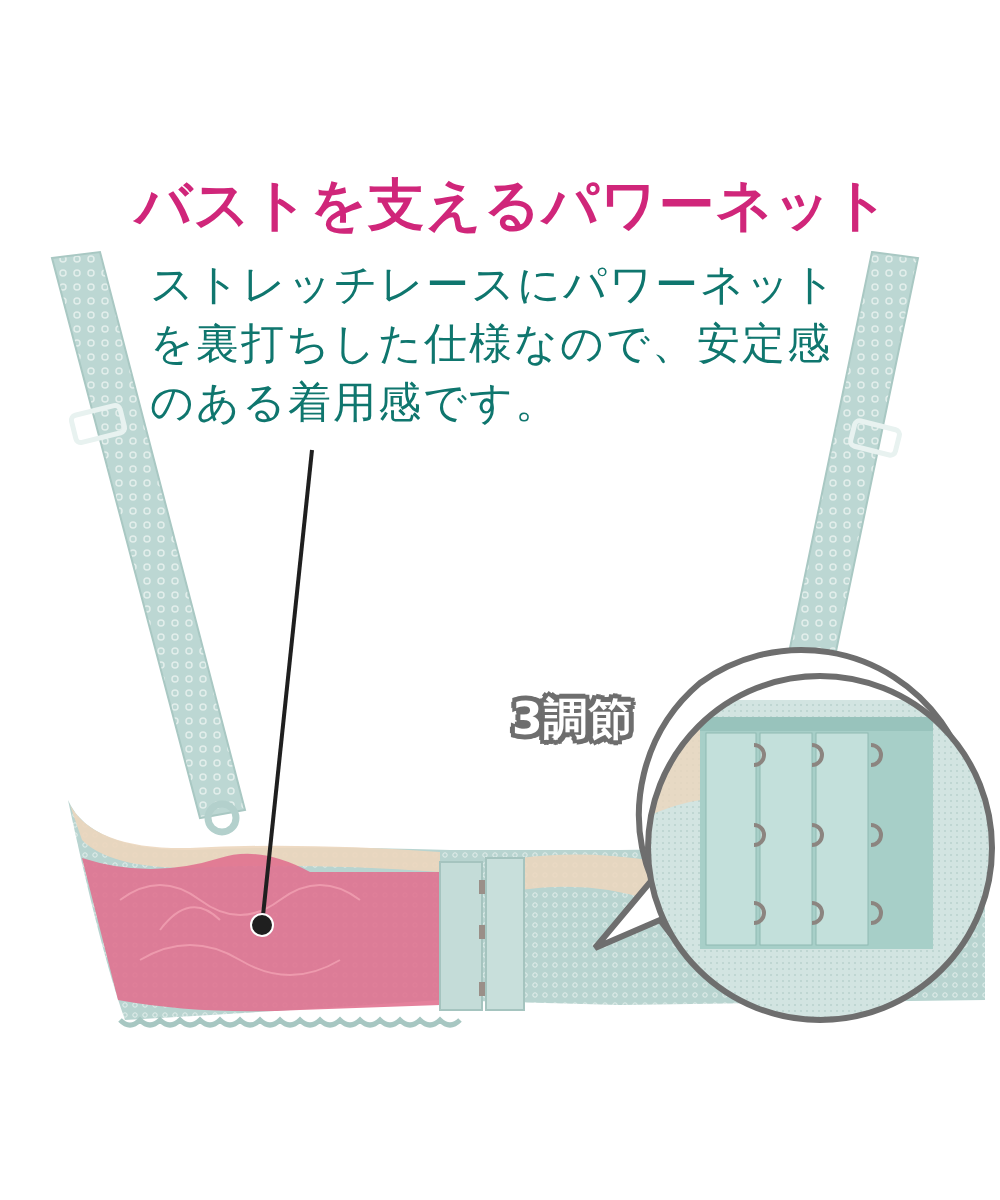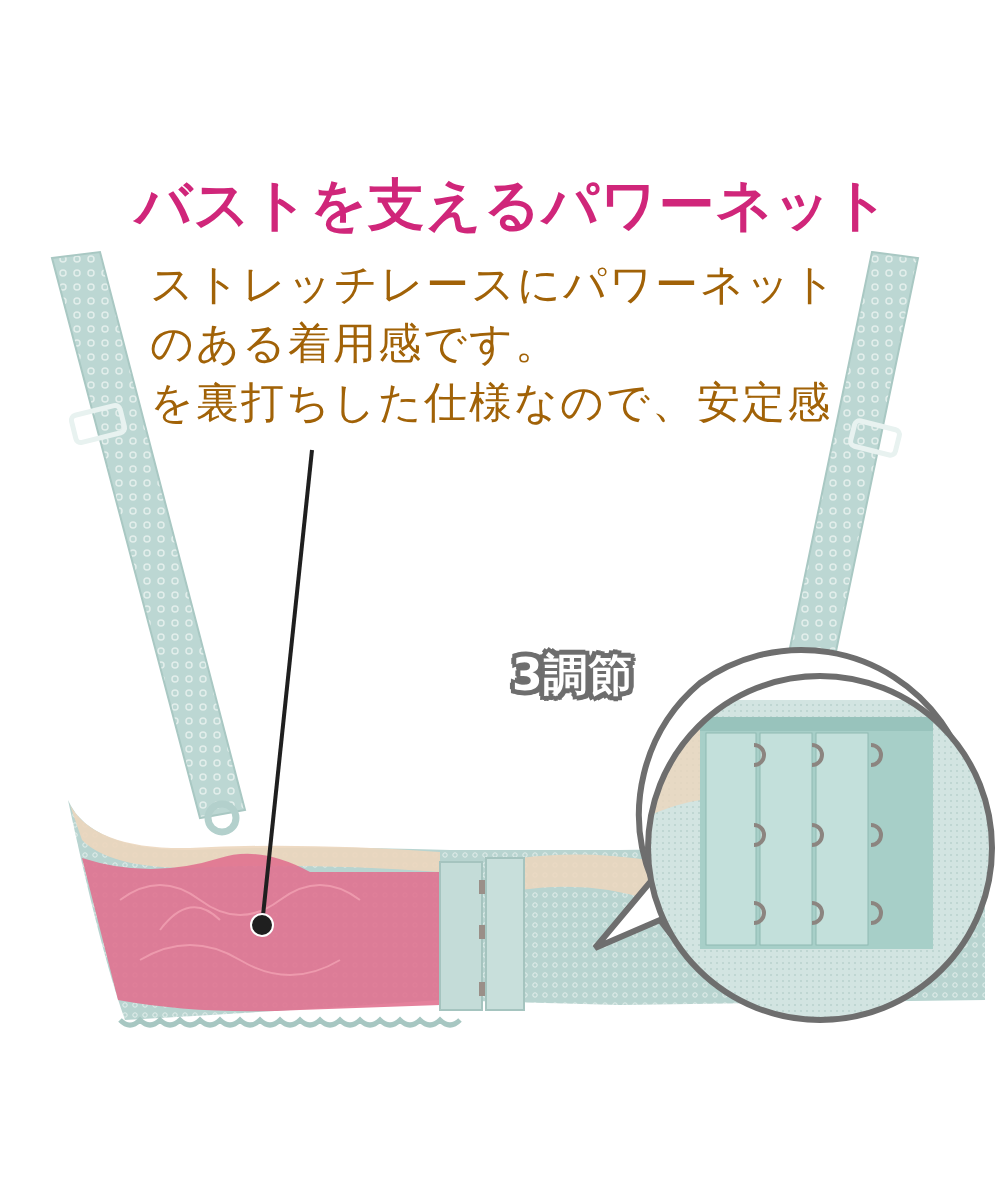--- a/index.html
+++ b/index.html
@@ -4,32 +4,32 @@
   <style>
     html, body { margin: 0; padding: 0; background: #ffffff; }
     body { width: 1000px; height: 1200px; position: relative; overflow: hidden;
            font-family: "DejaVu Sans", sans-serif; }
     .stage { position: absolute; left: 0; top: 0; width: 1000px; height: 1200px; }
     svg.art { position: absolute; left: 0; top: 0; }
     .headline { position: absolute; left: 135px; top: 170px; width: 740px;
                 font-size: 56px; font-weight: bold; letter-spacing: 1px;
                 white-space: nowrap; line-height: 70px; }
     .desc { position: absolute; left: 150px; top: 255px; width: 720px;
-            font-size: 43px; line-height: 59px; color: #a16207; letter-spacing: 2px; }
+            font-size: 43px; line-height: 59px; color: #0f766e; letter-spacing: 2px; }
     .desc div { white-space: nowrap; }
     .hook-label { position: absolute; left: 512px; top: 648px; width: 180px;
                   font-size: 44px; font-weight: bold; line-height: 54px;
                   color: #ffffff; text-align: left; letter-spacing: 1px;
                   -webkit-text-stroke: 0; 
                   text-shadow:
                     3px 0 0 #6e6e6e, -3px 0 0 #6e6e6e, 0 3px 0 #6e6e6e, 0 -3px 0 #6e6e6e,
                     3px 3px 0 #6e6e6e, -3px -3px 0 #6e6e6e, 3px -3px 0 #6e6e6e, -3px 3px 0 #6e6e6e,
                     5px 0 0 #6e6e6e, -5px 0 0 #6e6e6e, 0 5px 0 #6e6e6e, 0 -5px 0 #6e6e6e,
                     4px 4px 0 #6e6e6e, -4px -4px 0 #6e6e6e, 4px -4px 0 #6e6e6e, -4px 4px 0 #6e6e6e; }
-    .hook-label div { white-space: nowrap; }
+    .hook-label div { white-space: nowrap; margin-top: 44px; }
   </style>
 </head>
 <body>
 
 <div class="stage">
 
   <svg class="art" width="1000" height="1200" viewBox="0 0 1000 1200">
     <defs>
       <pattern id="lace" width="10" height="10" patternUnits="userSpaceOnUse">
         <rect width="10" height="10" fill="#b8d4d0"></rect>
@@ -108,21 +108,21 @@
         </g>
       </g>
       <circle cx="820" cy="848" r="172" fill="none" stroke="#6e6e6e" stroke-width="6"></circle>
     </g>
   </svg>
 
   <div class="headline" style="color:#d0267a">バストを支えるパワーネット</div>
 
   <div class="desc">
     <div>ストレッチレースにパワーネット</div>
+    <div>を裏打ちした仕様なので、安定感</div>
     <div>のある着用感です。</div>
-    <div>を裏打ちした仕様なので、安定感</div>
   </div>
 
   <div class="hook-label">
     <div>3調節</div>
   </div>
 
 </div>
 
 </body></html>

